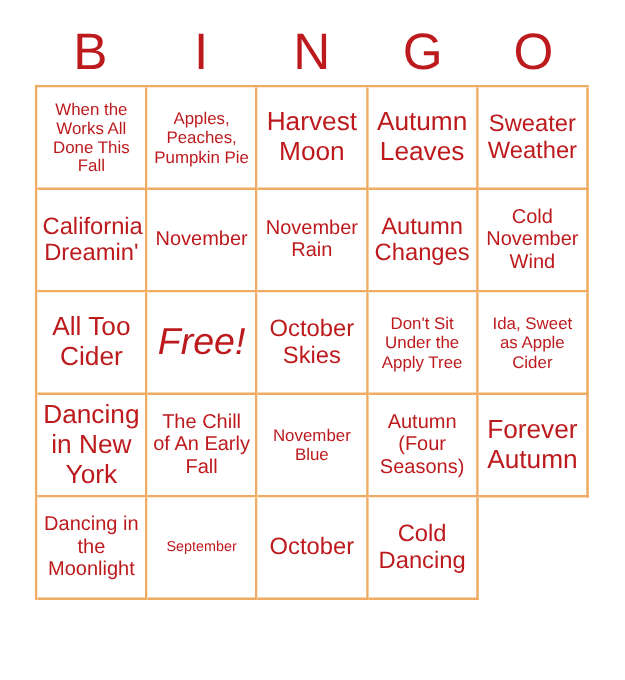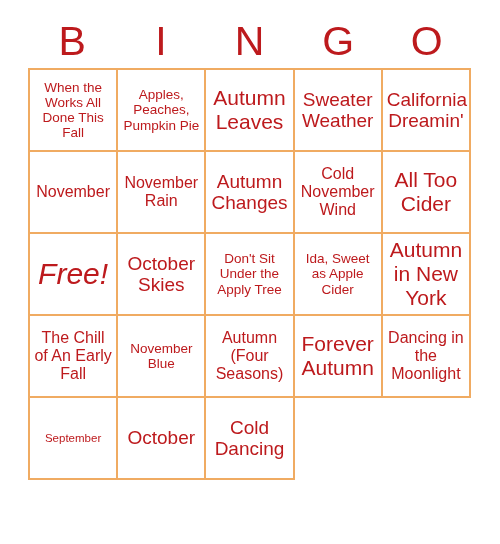--- a/index.html
+++ b/index.html
@@ -104,20 +104,23 @@
   </div>
 
   <div id="bingo-grid">
       <div class="bingo-cell size-sm">
         <span class="cell-text">When the Works All Done This Fall</span>
       </div>
       <div class="bingo-cell size-sm">
         <span class="cell-text">Apples, Peaches, Pumpkin Pie</span>
       </div>
       <div class="bingo-cell size-xl">
+        <span class="cell-text">Harvest Moon</span>
+      </div>
+      <div class="bingo-cell size-xl">
         <span class="cell-text">Autumn Leaves</span>
       </div>
       <div class="bingo-cell size-lg">
         <span class="cell-text">Sweater Weather</span>
       </div>
       <div class="bingo-cell size-lg">
         <span class="cell-text">California Dreamin'</span>
       </div>
       <div class="bingo-cell size-md">
         <span class="cell-text">November</span>
@@ -140,21 +143,21 @@
       <div class="bingo-cell size-lg">
         <span class="cell-text">October Skies</span>
       </div>
       <div class="bingo-cell size-sm">
         <span class="cell-text">Don't Sit Under the Apply Tree</span>
       </div>
       <div class="bingo-cell size-sm">
         <span class="cell-text">Ida, Sweet as Apple Cider</span>
       </div>
       <div class="bingo-cell size-xl">
-        <span class="cell-text">Autumn in New York</span>
+        <span class="cell-text">Dancing in New York</span>
       </div>
       <div class="bingo-cell size-md">
         <span class="cell-text">The Chill of An Early Fall</span>
       </div>
       <div class="bingo-cell size-sm">
         <span class="cell-text">November Blue</span>
       </div>
       <div class="bingo-cell size-md">
         <span class="cell-text">Autumn (Four Seasons)</span>
       </div>

